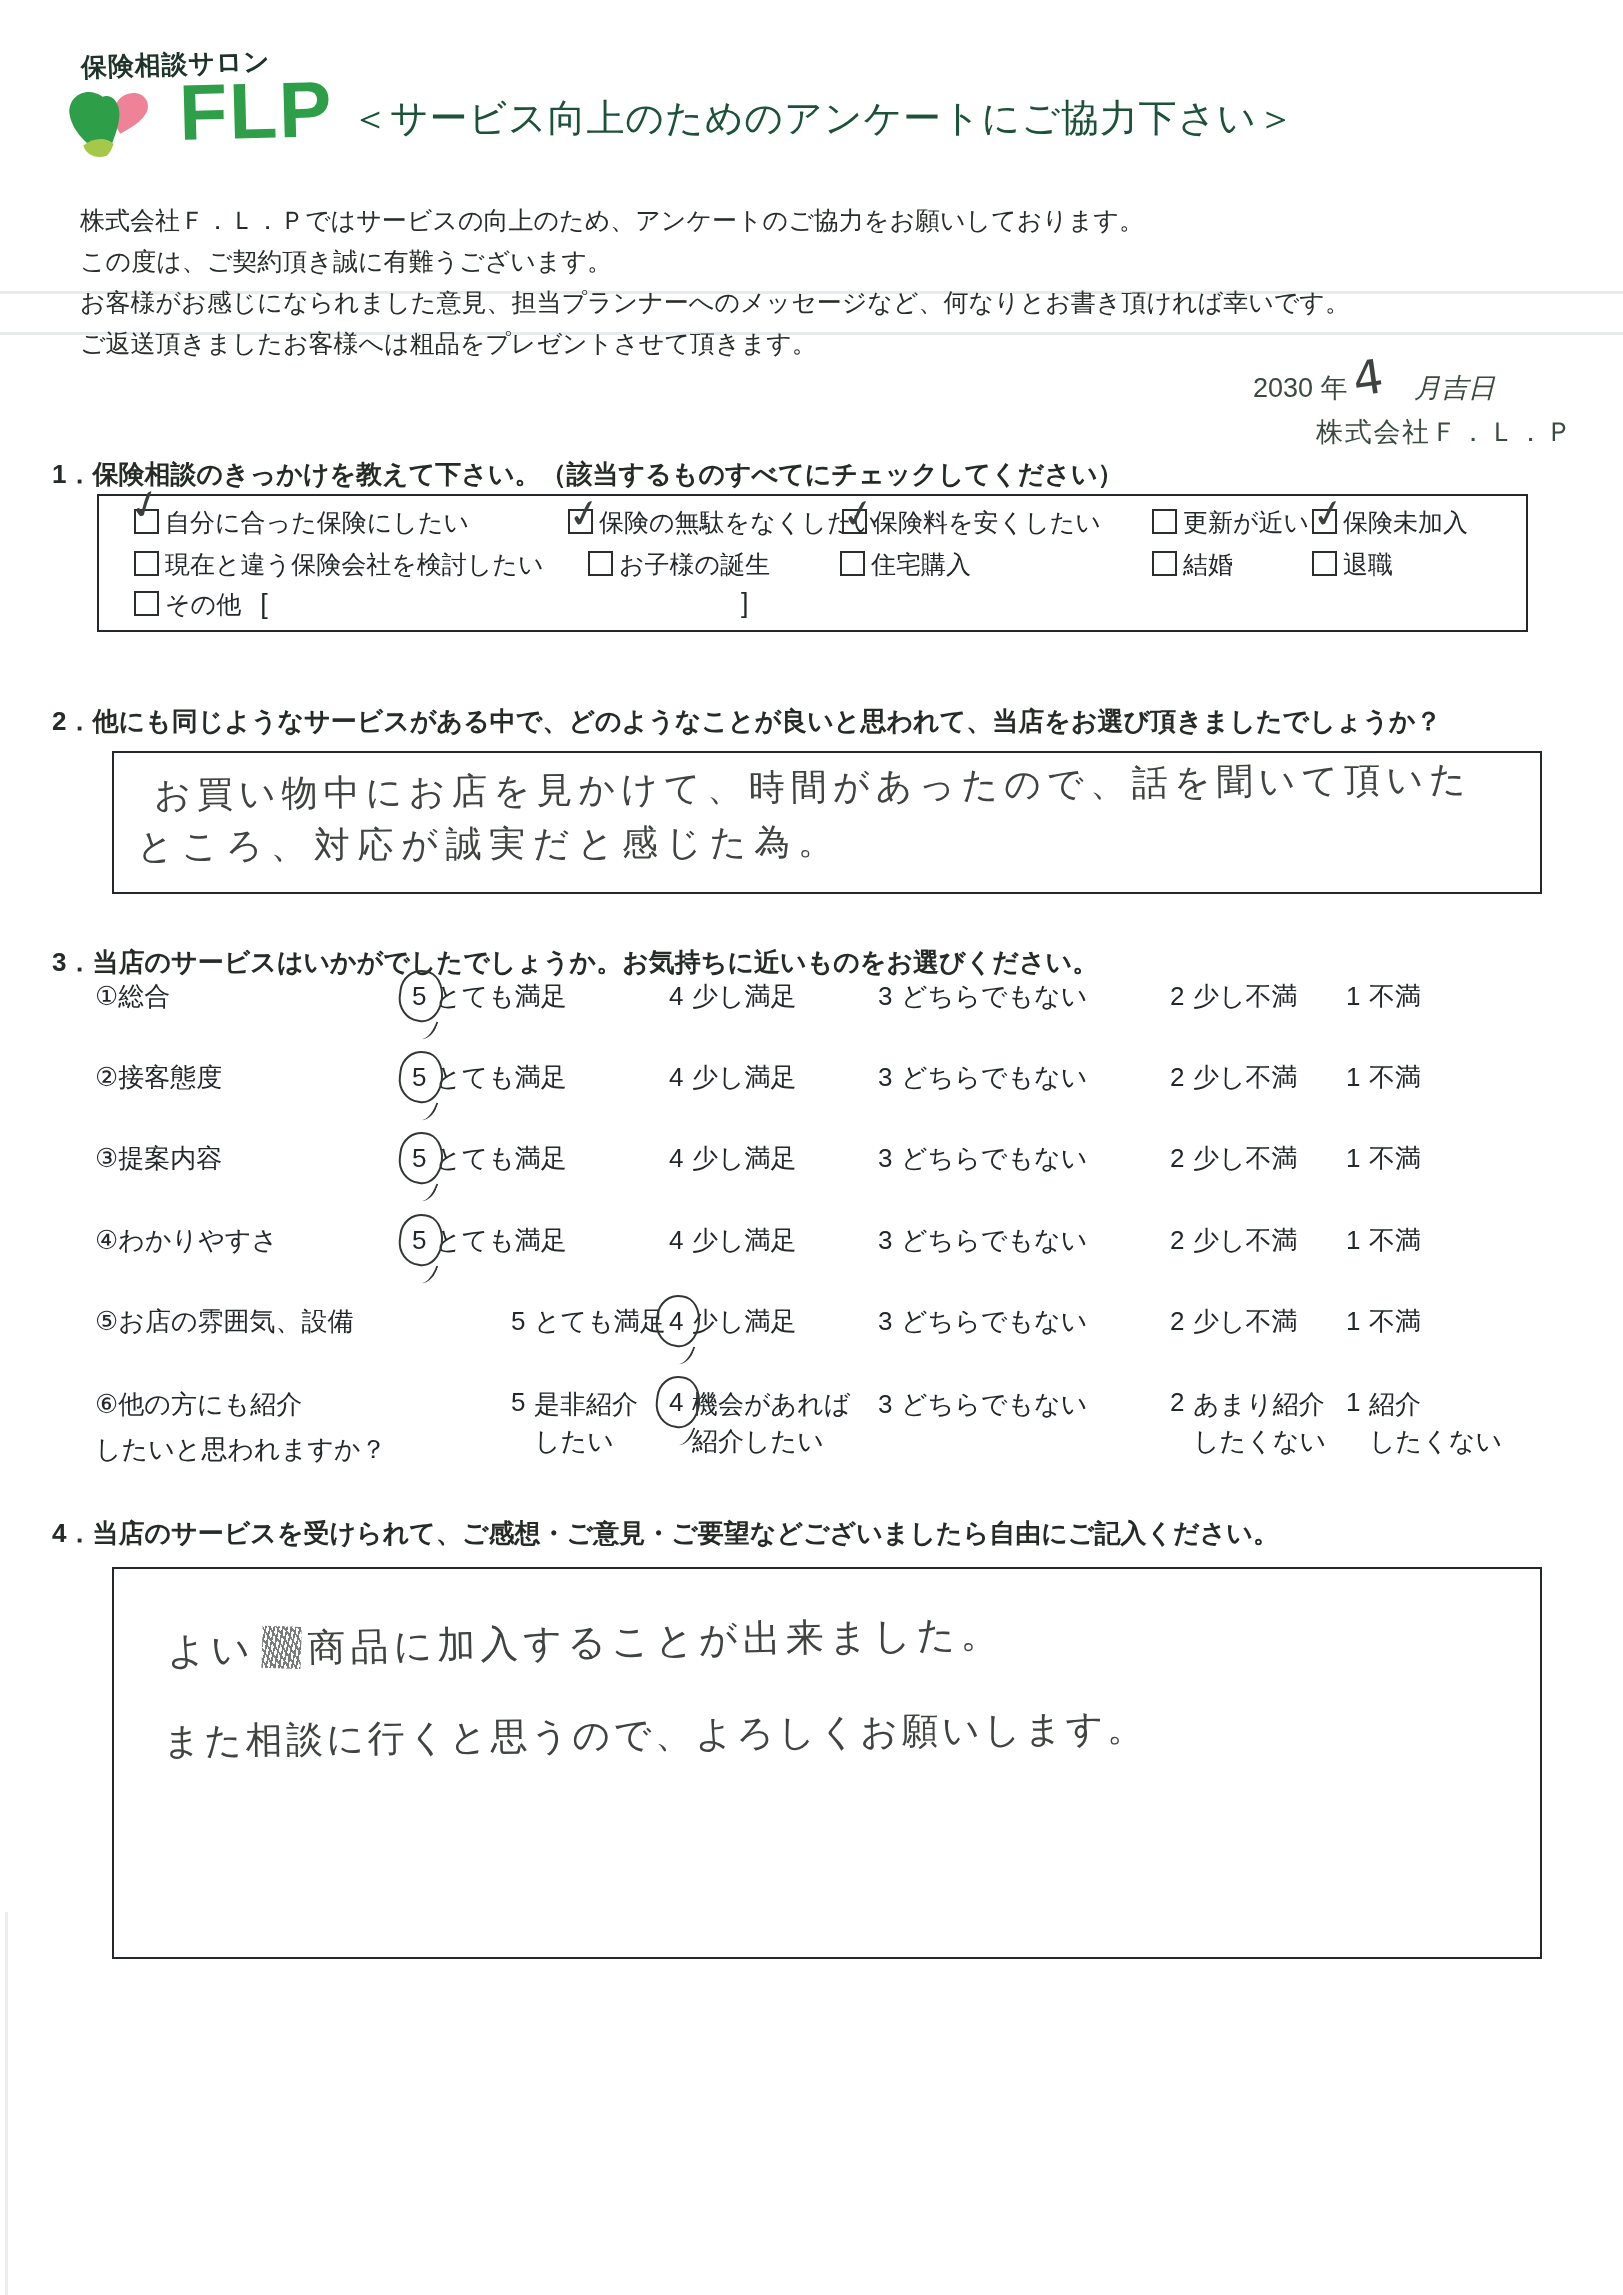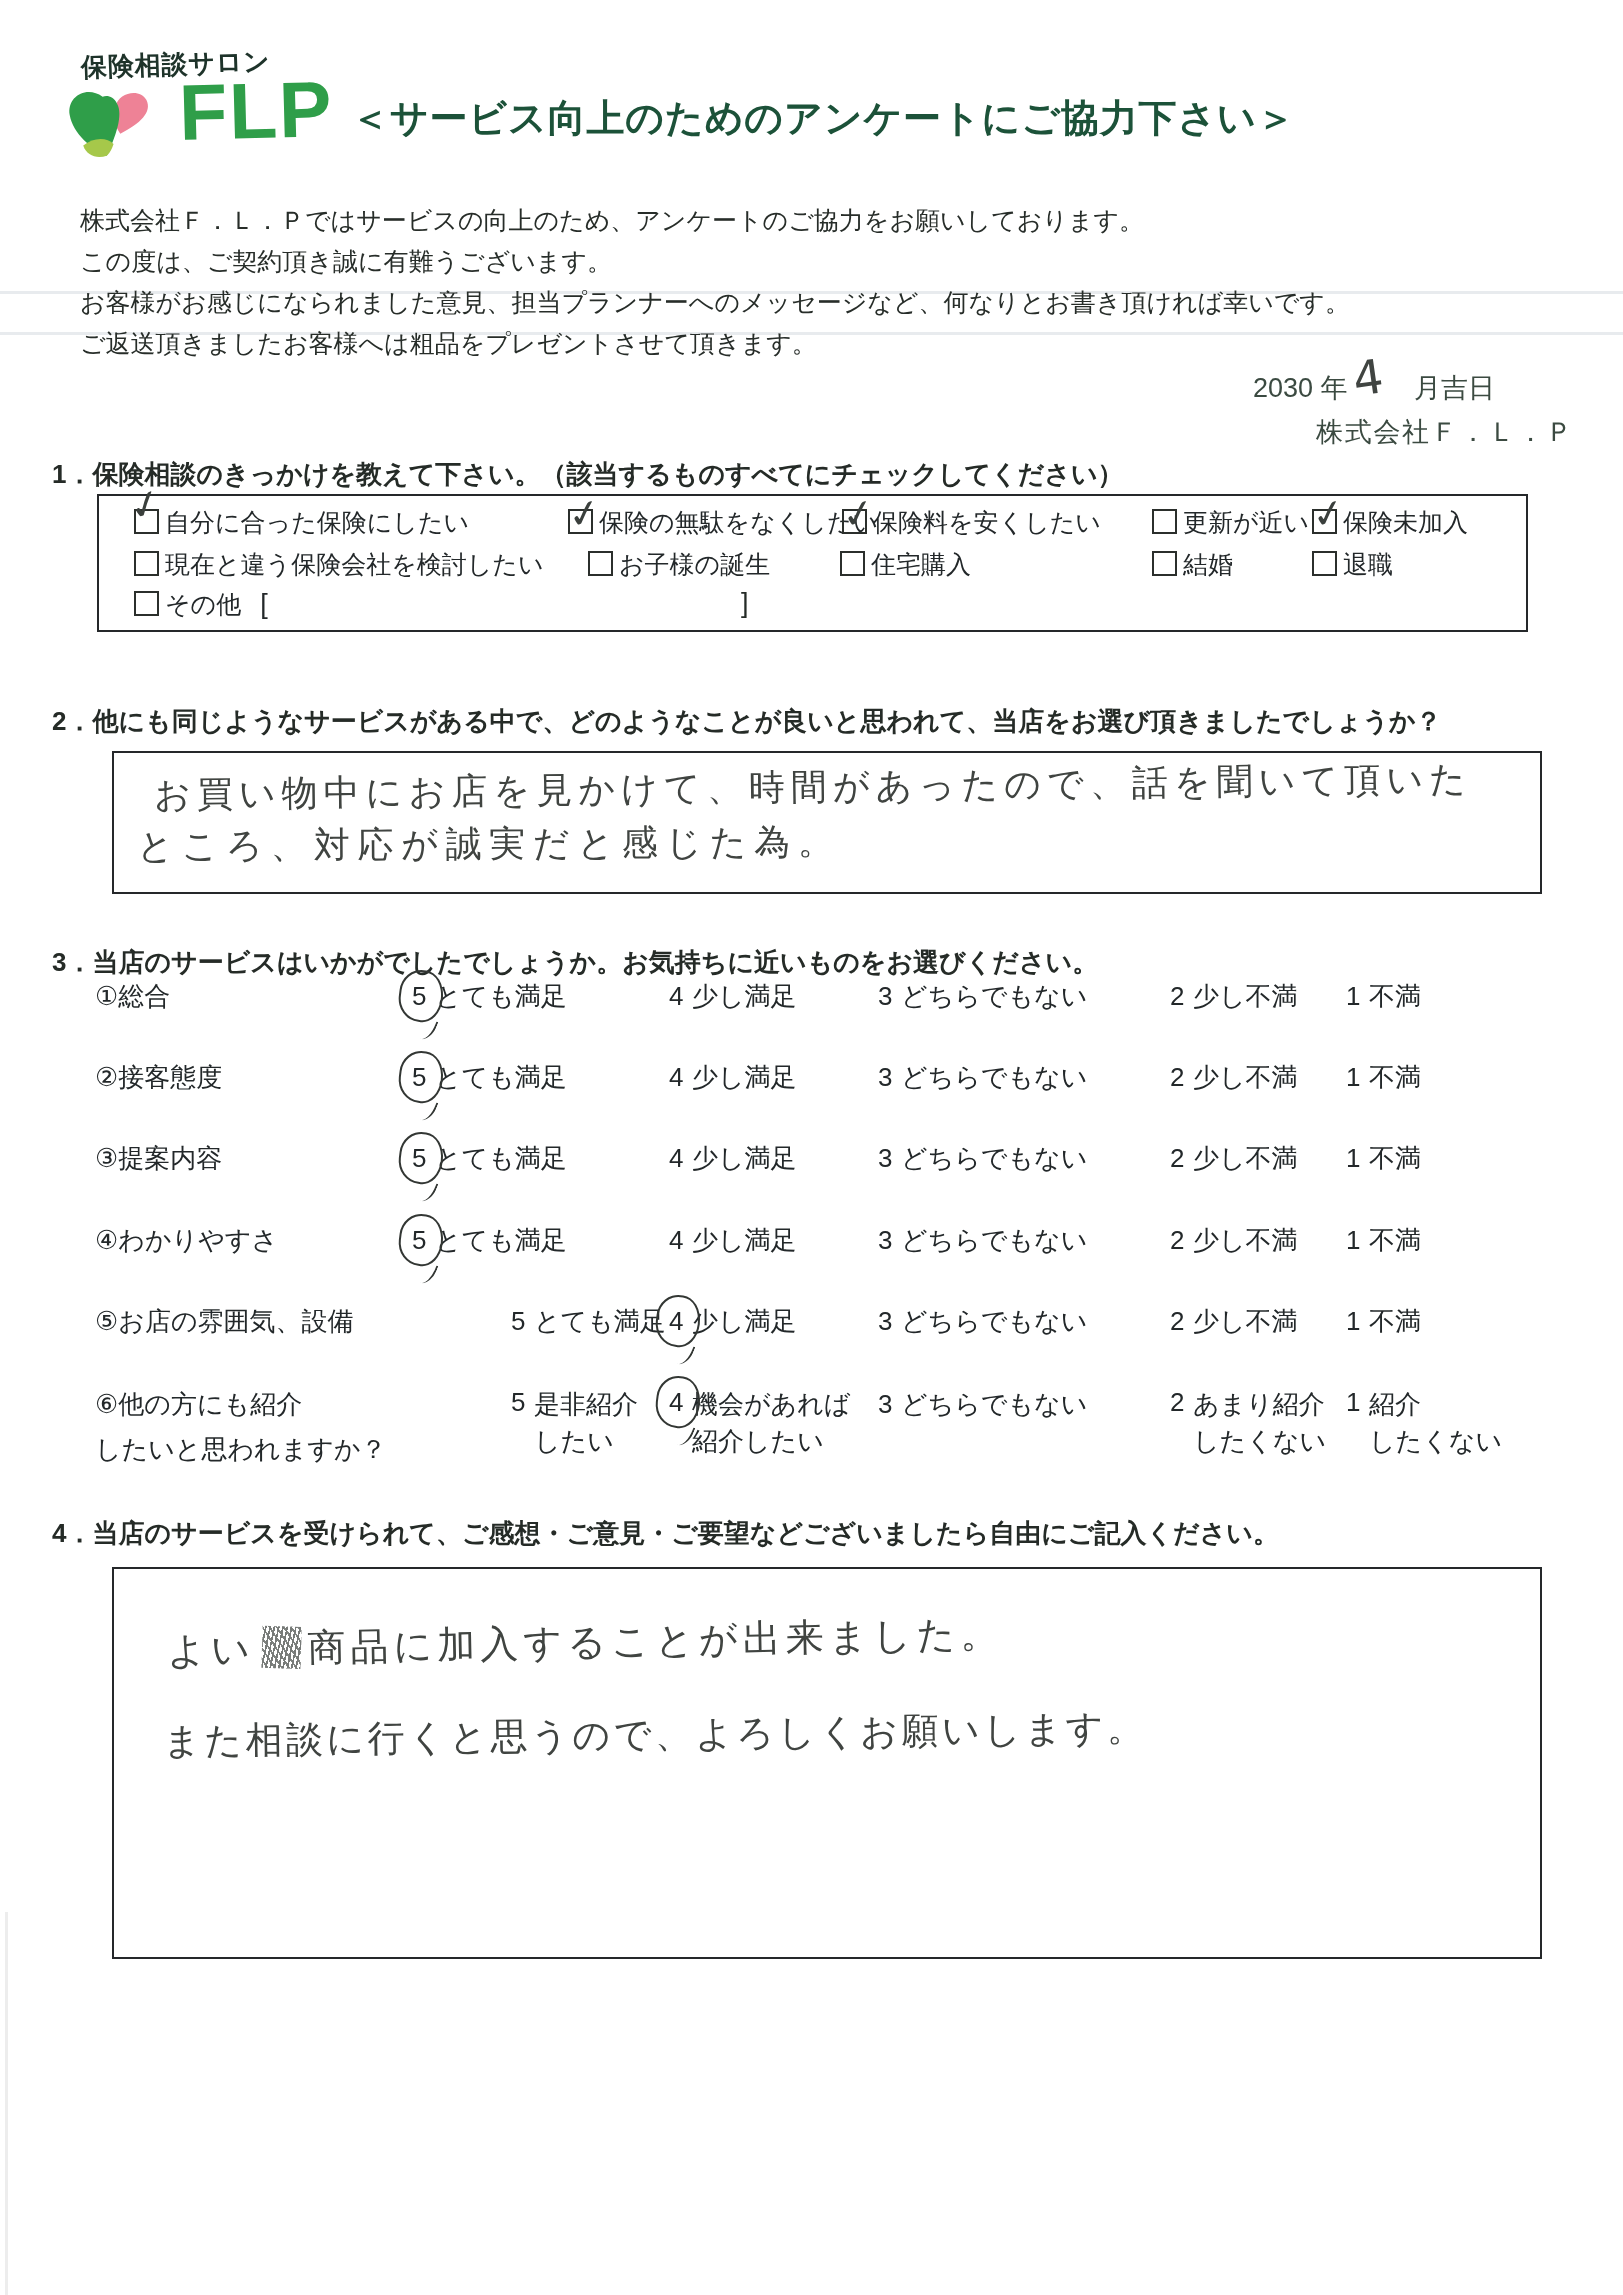--- a/index.html
+++ b/index.html
@@ -9,21 +9,21 @@
     overflow:hidden;margin:0 auto;
   }
   .abs{position:absolute;}
   .nowrap{white-space:nowrap;}
   
   .salon-text{left:81px;top:47px;font-size:26px;font-weight:700;color:#1e332a;
     transform:rotate(-2deg);letter-spacing:0.8px;}
   .logo-svg{left:63px;top:78px;}
   .flp-text{left:179px;top:71px;font-size:79px;font-weight:800;color:#2f9e49;
     transform:rotate(-1.5deg);letter-spacing:1.7px;line-height:1;}
-  .doc-title{left:351px;top:93px;font-size:38px;font-weight:700;color:#1c5239;letter-spacing:0.8px;}
+  .doc-title{left:351px;top:93px;font-size:38px;font-weight:400;color:#1c5239;letter-spacing:0.8px;}
   
   .intro{left:80px;top:200px;font-size:25px;font-weight:500;line-height:41px;color:#272d29;}
   
   .date-part{font-size:27px;font-weight:500;color:#3b4a41;}
   
   .q-heading{font-size:26px;font-weight:600;color:#23282
 5;white-space:nowrap;}
   .q-box{position:absolute;border:2.5px solid #25282a;}
   
   .cb-item{position:absolute;font-size:25px;font-weight:500;white-space:nowrap;color:#23282a;}
@@ -78,21 +78,21 @@
 
   <div class="abs intro">
     <div class="nowrap">株式会社Ｆ．Ｌ．Ｐではサービスの向上のため、アンケートのご協力をお願いしております。</div>
     <div class="nowrap">この度は、ご契約頂き誠に有難うございます。</div>
     <div class="nowrap">お客様がお感じになられました意見、担当プランナーへのメッセージなど、何なりとお書き頂ければ幸いです。</div>
     <div class="nowrap">ご返送頂きましたお客様へは粗品をプレゼントさせて頂きます。</div>
   </div>
 
   <span class="abs date-part nowrap" style="left:1253px;top:370px;">2030 年</span>
   <span class="hw hw-month" style="left:1353px;top:350px;">4</span>
-  <span class="abs date-part nowrap" style="left:1414px;top:370px;">月吉日</span>
+  <span class="abs date-part nowrap" style="left:1414px;top:370px;font-style:italic;">月吉日</span>
   <span class="abs date-part nowrap" style="left:1316px;top:414px;letter-spacing:1.7px;">株式会社Ｆ．Ｌ．Ｐ</span>
 
   <div class="abs q-heading" style="left:52px;top:457px;">1．保険相談のきっかけを教えて下さい。（該当するものすべてにチェックしてください）</div>
   <div class="q-box" style="left:97px;top:494px;width:1427px;height:134px;"></div>
 
   <div class="cb-item" style="left:134px;top:506px;">
     <span class="cb"><span class="checkmark ck-high"></span></span><span>自分に合った保険にしたい</span>
   </div>
   <div class="cb-item" style="left:568px;top:506px;">
     <span class="cb"><span class="checkmark"></span></span><span>保険の無駄をなくしたい</span>

